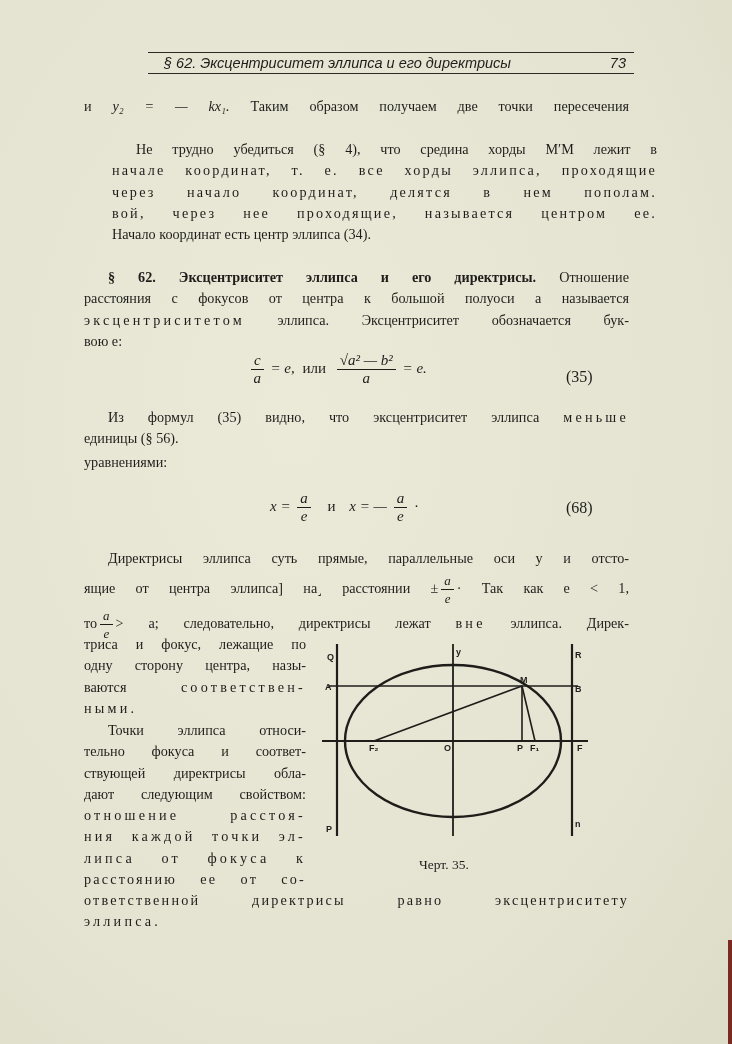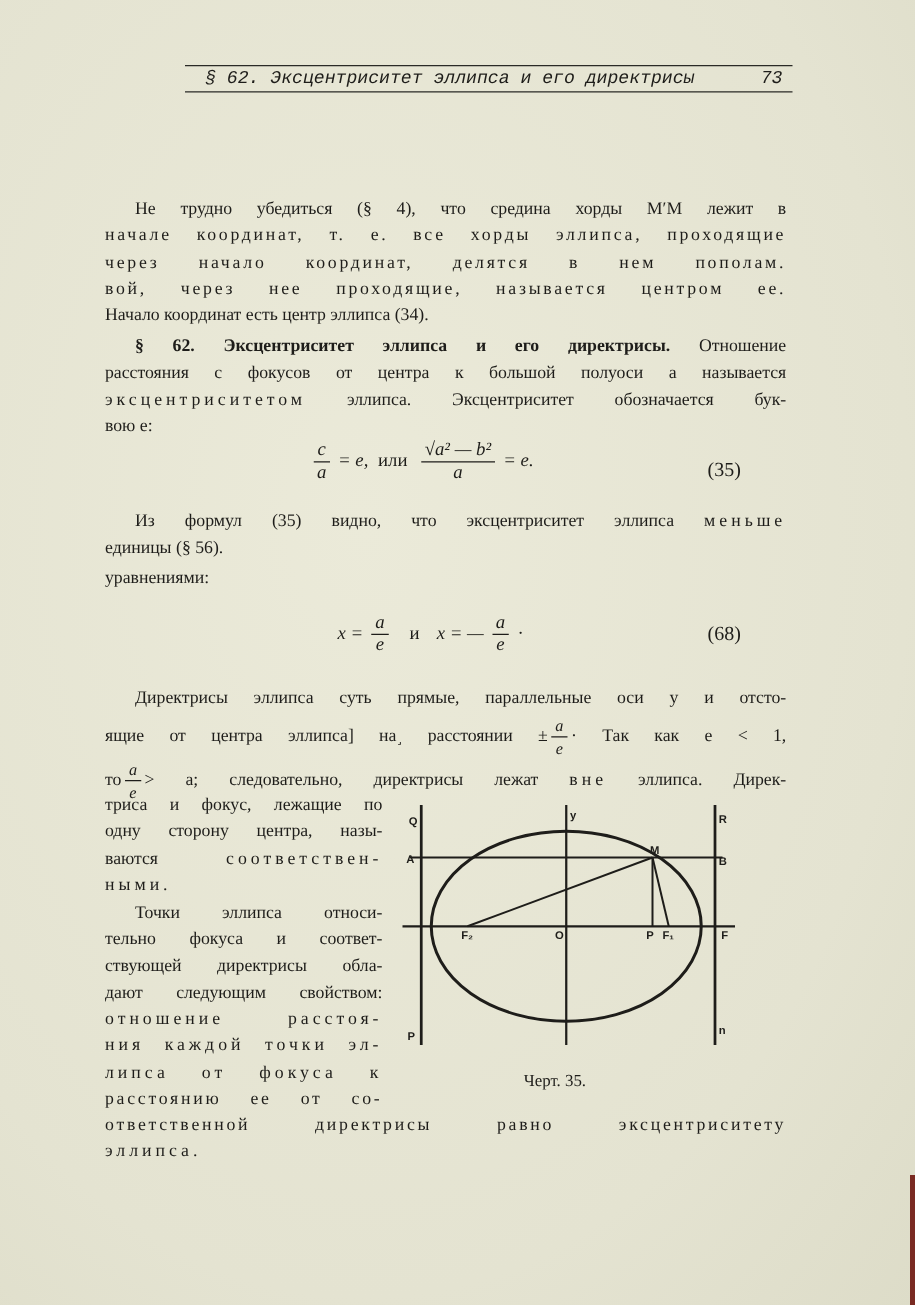--- a/index.html
+++ b/index.html
@@ -14,21 +14,21 @@
     position:absolute; left:0; top:0; width:732px; height:1044px;
     background: radial-gradient(ellipse at 40% 40%, #ebead9 0%, #e4e3d1 70%, #dddcc8 100%);
   }
   .spine {
     position:absolute; right:0; top:940px; width:4px; height:104px;
     background:#7a2a22;
   }
   .header {
     position:absolute; left:148px; top:52px; width:486px; height:22px;
     border-top:1.5px solid #2a2a26; border-bottom:1.5px solid #2a2a26;
-    font-family:Liberation Mono, monospace;
+    font-family:Liberation Sans, sans-serif;
     font-style:italic; font-size:14.5px;
     display:flex; justify-content:space-between; align-items:center;
     padding:0 8px 0 16px; box-sizing:border-box;
   }
   .text {
     position:absolute; left:84px; width:545px;
     font-size:14.2px; line-height:21.3px; text-align:justify;
     font-family:"Liberation Serif","DejaVu Serif",serif;
   }
   .line { display:block; text-align:justify; text-align-last:justify; white-space:nowrap; }
@@ -58,23 +58,24 @@
 
 <div class="page"></div>
 <div class="spine"></div>
 
 <div class="header">
   <span>§ 62. Эксцентриситет эллипса и его директрисы</span>
   <span>73</span>
 </div>
 
 <div class="text" style="top:96px;">
+  <span class="line"><span>и </span><span class="i">y₂ = — kx₁.</span><span> Таким образом получаем две точки пересечения</span></span>
 </div>
 
-<div class="text" style="top:157px;">
+<div class="text" style="top:139px;margin-left:28px;">
   <span class="line indent">Не трудно убедиться (§ 4), что средина хорды M′M лежит в</span>
   <span class="line sp2">начале координат, т. е. все хорды эллипса, проходящие</span>
   <span class="line sp2">через начало координат, делятся в нем пополам.</span>
   <span class="line sp2">вой, через нее проходящие, называется центром ее.</span>
   <span class="line last">Начало координат есть центр эллипса (34).</span>
 </div>
 
 <div class="text" style="top:267px;">
   <span class="line indent"><span class="b">§ 62. Эксцентриситет эллипса и его директрисы.</span><span> Отношение</span></span>
   <span class="line">расстояния c фокусов от центра к большой полуоси a называется</span>

